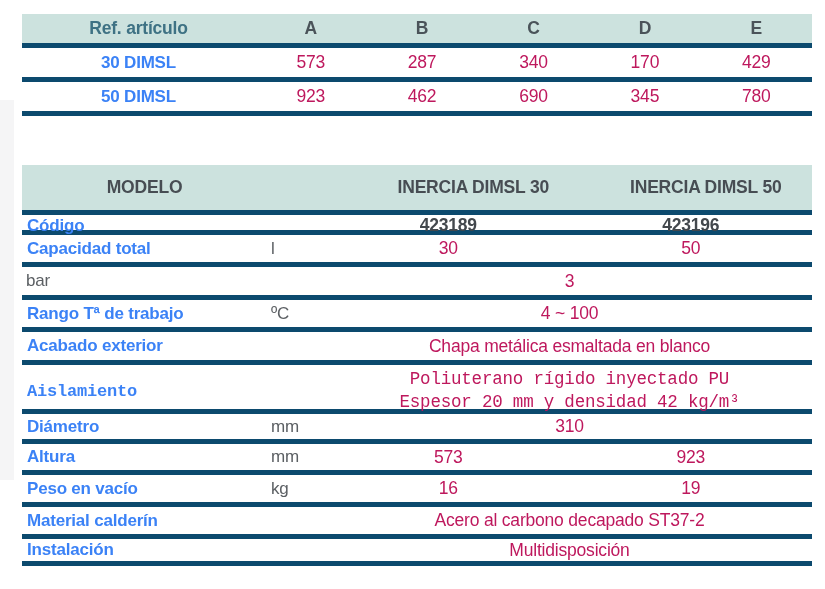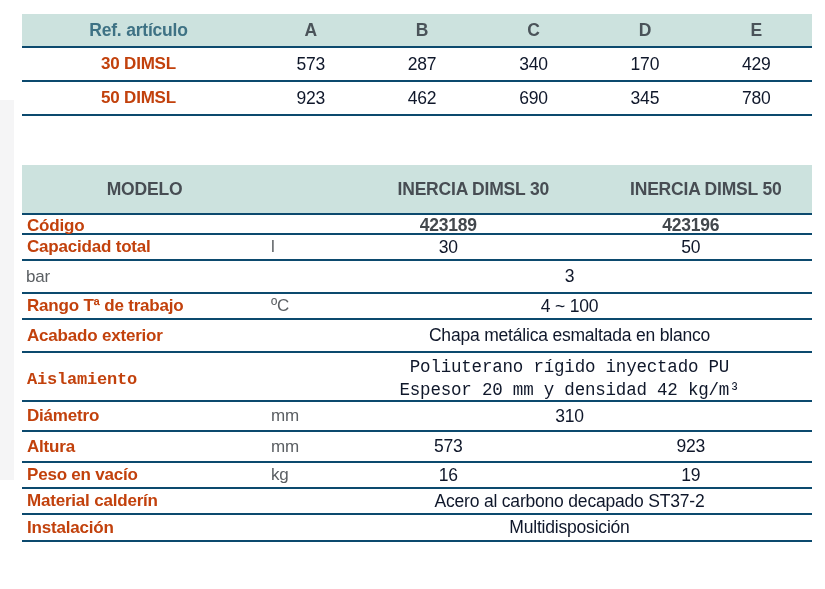--- a/index.html
+++ b/index.html
@@ -29,37 +29,37 @@
   
   .tbl {
     position: absolute;
     left: 22px;
     width: 790px;
   }
   .row {
     display: grid;
     align-items: center;
     box-sizing: border-box;
-    border-bottom: 2px solid #0c4a6e;
+    border-bottom: 5px solid #0c4a6e;
   }
   .header-row {
     background: #cce2de;
   }
   .cell {
     text-align: center;
     font-size: 17px;
   }
   .label-cell {
     text-align: left;
     padding-left: 5px;
     font-weight: bold;
-    color: #c2410c;
+    color: #3b82f6;
   }
   .value {
-    color: #0f172a;
+    color: #be185d;
     font-weight: normal;
     font-size: 17.5px;
   }
   .bold-value {
     color: #43484d;
     font-weight: bold;
   }
   .unit-cell {
     text-align: left;
     padding-left: 4px;
@@ -98,21 +98,21 @@
   .span-cell {
     grid-column: 3 / 5;
     text-align: center;
   }
   .two-line {
     line-height: 1.32;
     padding: 3px 0;
   }
   .h36 { height: 20px; }
   .h33 { height: 33px; }
-  .h32 { height: 26px; }
+  .h32 { height: 32px; }
   .h31 { height: 31px; }
   .h30 { height: 30px; }
   .h49 { height: 49px; font-family: Liberation Mono, monospace; }
   .h27 { height: 27px; }
 </style>
 </head>
 <body>
 
 <div class="page">
   <div class="edge-strip"></div>

